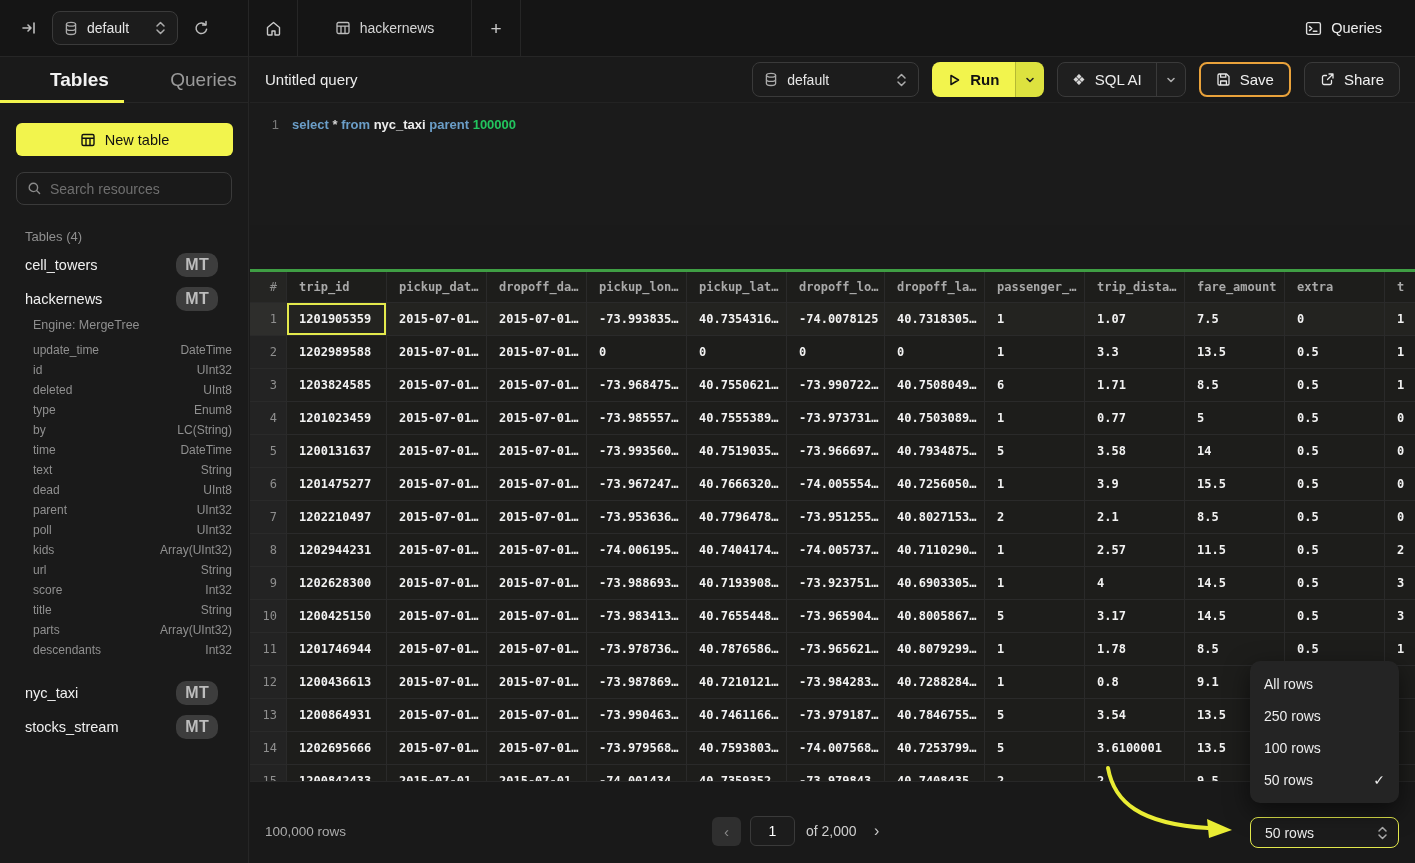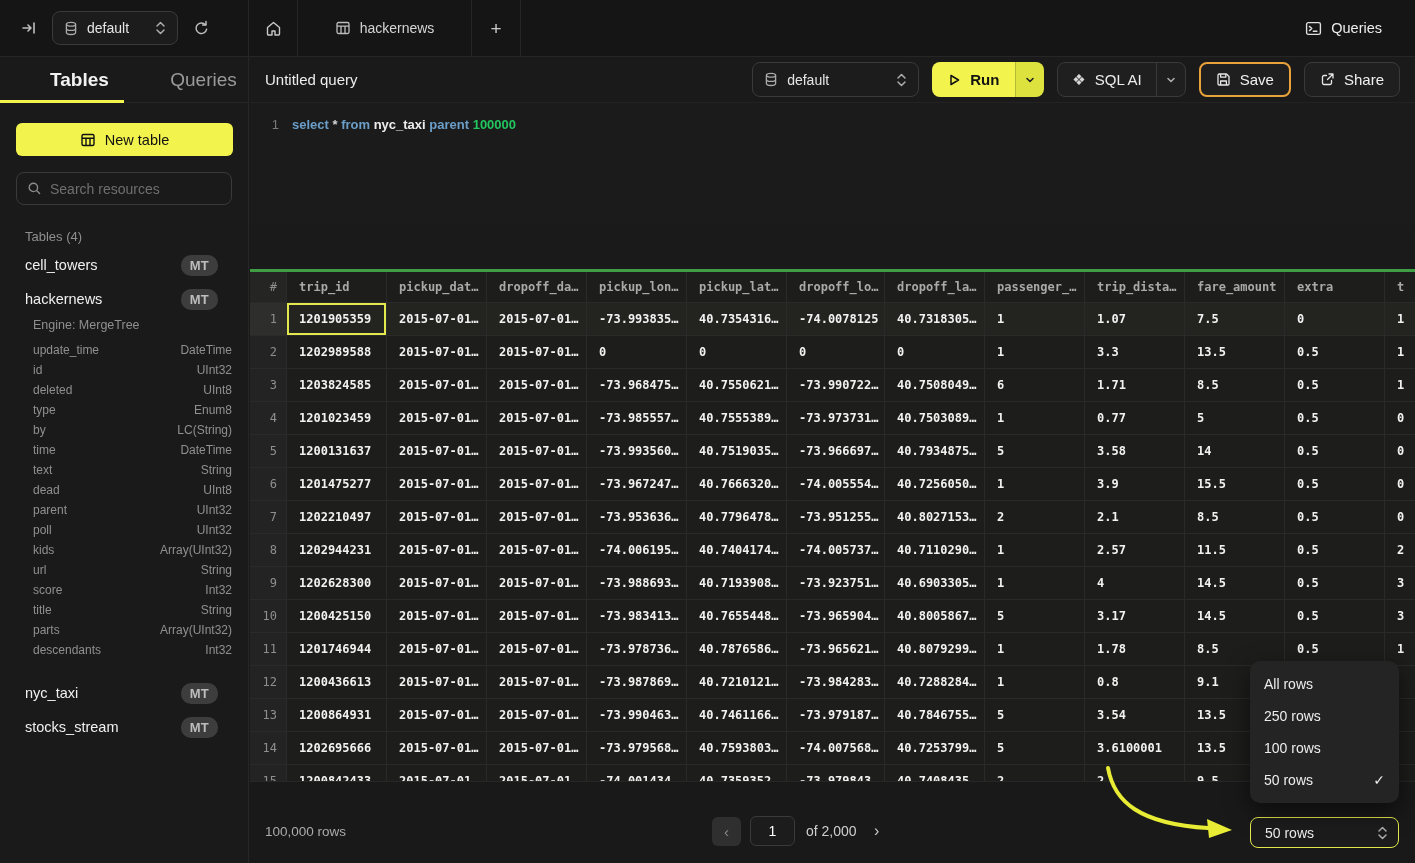--- a/index.html
+++ b/index.html
@@ -36,21 +36,21 @@
   .side-tabs{display:flex;height:46px;border-bottom:1px solid var(--bd);}
   .side-tab{flex:1;color:#9A9A9A;font-size:19px;position:relative;padding-left:35px;}
   .side-tab.active{color:#F2F2F2;font-weight:700;}
   .side-tab.active::after{content:"";position:absolute;left:0;right:0;bottom:-1px;height:3px;background:var(--yellow);}
   .new-table{display:flex;align-items:center;justify-content:center;gap:9px;margin:20px 16px 0 16px;width:217px;height:33px;background:var(--yellow);color:#111;border-radius:6px;font-size:14.5px;font-weight:500;}
   .search-box{display:flex;align-items:center;gap:8px;margin:16px 16px 0 16px;height:33px;border:1px solid var(--bd2);border-radius:8px;padding:0 10px;color:var(--tx-faint);}
   .search-box input{flex:1;background:transparent;border:none;outline:none;color:#E5E5E5;font-size:14px;}
   .search-box input::placeholder{color:var(--tx-faint);}
   .section-label{margin:24px 0 4px 25px;color:#8F8F8F;font-size:13px;}
   .tbl-item{display:flex;align-items:center;height:34px;padding:0 30px 0 25px;color:#F0F0F0;font-size:14.5px;font-weight:500;}
-  .tbl-item .badge{margin-left:auto;background:#3D3D3D;color:#BDBDBD;font-size:13px;font-weight:700;padding:3px 9px;border-radius:10px;letter-spacing:.3px;}
+  .tbl-item .badge{margin-left:auto;background:#3D3D3D;color:#BDBDBD;font-size:16px;font-weight:700;padding:3px 9px;border-radius:10px;letter-spacing:.3px;}
   .engine{margin:2px 0 8px 33px;color:#8F8F8F;font-size:12.5px;}
   .schema{padding:0 16px 6px 33px;}
   .schema-row{display:flex;justify-content:space-between;height:20px;align-items:center;font-family:"DejaVu Sans Mono",monospace;font-size:12px;color:#909090;}
   .tbl-item.gap{margin-top:10px;}
 
   
   .main{position:absolute;top:57px;left:250px;right:0;bottom:0;background:var(--bg-main);}
   .query-header{position:absolute;top:0;left:0;right:0;height:46px;display:flex;align-items:center;padding:0 15px;border-bottom:1px solid #232323;}
   .q-title{font-size:15px;font-weight:400;color:#EDEDED;}
   .qh-actions{margin-left:auto;display:flex;align-items:center;gap:13px;}

